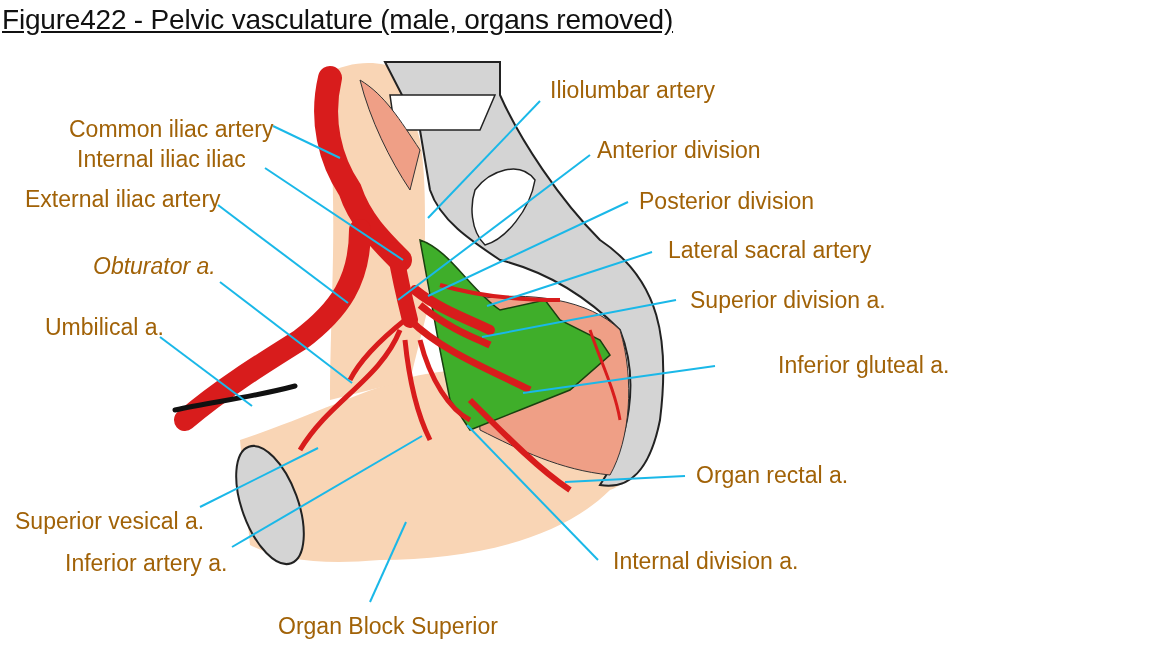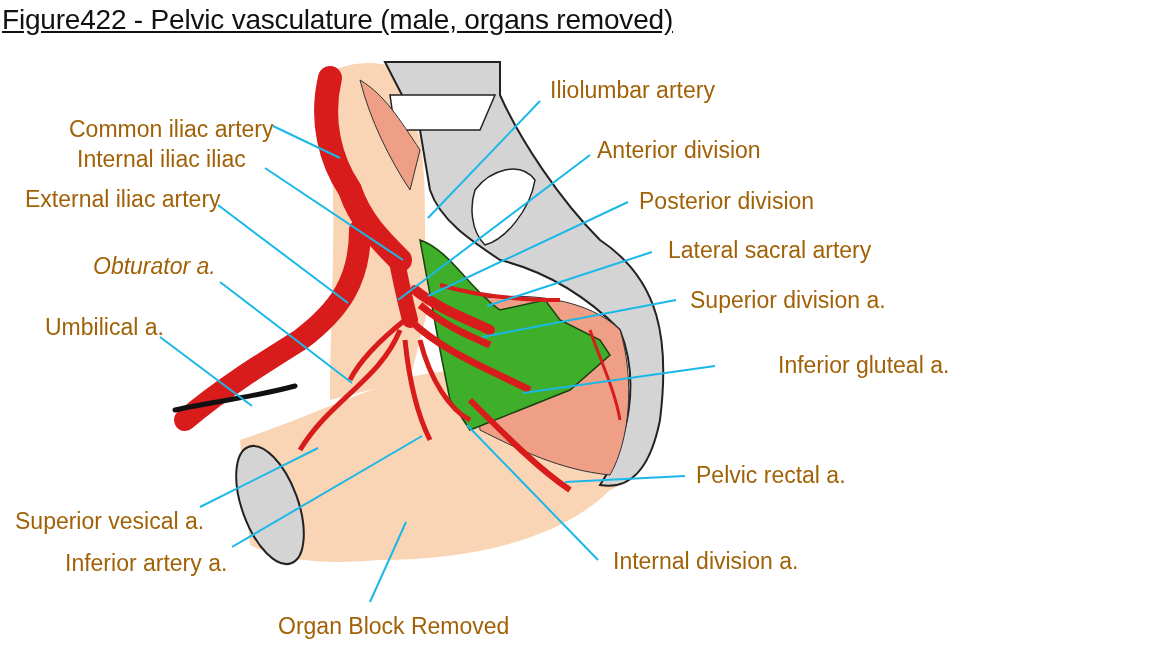--- a/index.html
+++ b/index.html
@@ -62,21 +62,21 @@
   </g>
 </svg>
 
 <div class="label" style="left:69px; top:118px;">Common iliac artery</div>
 <div class="label" style="left:77px; top:148px;">Internal iliac iliac</div>
 <div class="label" style="left:25px; top:188px;">External iliac artery</div>
 <div class="label" style="left:93px; top:255px;font-style:italic;">Obturator a.</div>
 <div class="label" style="left:45px; top:316px;">Umbilical a.</div>
 <div class="label" style="left:15px; top:510px;">Superior vesical a.</div>
 <div class="label" style="left:65px; top:552px;">Inferior artery a.</div>
-<div class="label" style="left:278px; top:615px;">Organ Block Removed</div>
+<div class="label" style="left:278px; top:615px;">Organ Block Superior</div>
 <div class="label" style="left:550px; top:79px;">Iliolumbar artery</div>
 <div class="label" style="left:597px; top:139px;">Anterior division</div>
 <div class="label" style="left:639px; top:190px;">Posterior division</div>
 <div class="label" style="left:668px; top:239px;">Lateral sacral artery</div>
 <div class="label" style="left:690px; top:289px;">Superior division a.</div>
 <div class="label" style="left:758px; top:354px;margin-left:20px;">Inferior gluteal a.</div>
-<div class="label" style="left:696px; top:464px;">Pelvic rectal a.</div>
+<div class="label" style="left:696px; top:464px;">Organ rectal a.</div>
 <div class="label" style="left:613px; top:550px;">Internal division a.</div>
 
 </body></html>

